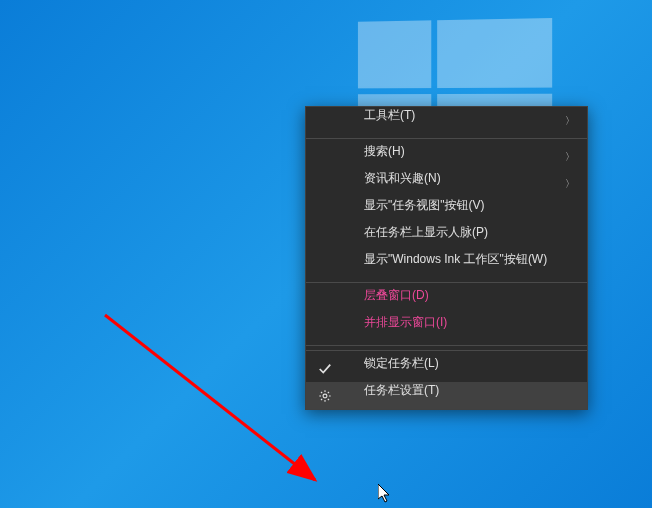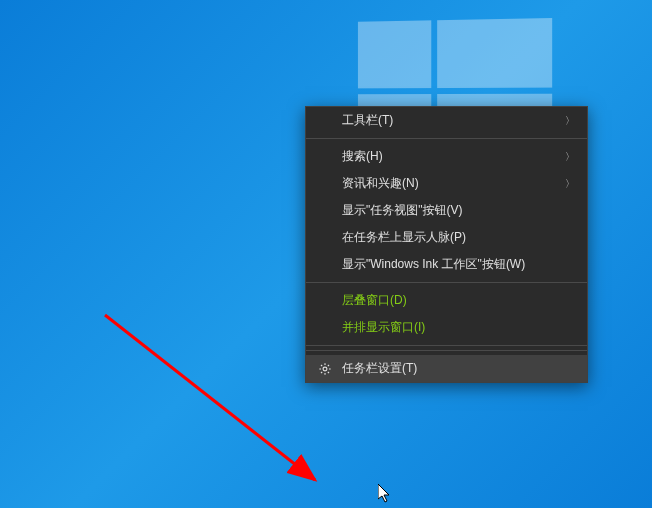--- a/index.html
+++ b/index.html
@@ -35,31 +35,31 @@
     width: 283px;
     background: #2b2b2b;
     border: 1px solid #404040;
     box-shadow: 0 4px 16px rgba(0,0,0,0.5);
     font-size: 12px;
     color: #e0e0e0;
   }
   .menu-item {
     height: 27px;
     display: flex;
-    align-items: center;
-    padding-left: 36px;
+    align-items: flex-start;
+    padding-left: 58px;
     padding-right: 14px;
     position: relative;
     cursor: default;
   }
   .menu-item.hover {
     background: #414141;
   }
   .menu-item.disabled {
-    color: #84cc16;
+    color: #ec4899;
   }
   .menu-sep {
     height: 1px;
     background: #4a4a4a;
     margin: 4px 0;
   }
   .submenu-arrow {
     position: absolute;
     right: 12px;
     top: 50%;
@@ -152,20 +152,26 @@
   <div class="menu-item disabled">
     <span>并排显示窗口(I)</span>
   </div>
 
 
   <div class="menu-sep"></div>
 
 
   <div class="menu-sep"></div>
 
+  <div class="menu-item">
+    <svg class="check-icon" viewBox="0 0 16 16" fill="none" stroke="currentColor" stroke-width="2">
+      <polyline points="2,8 6,12 14,3"></polyline>
+    </svg>
+    <span>锁定任务栏(L)</span>
+  </div>
 
   <div class="menu-item hover">
     <svg class="gear-icon" viewBox="0 0 16 16" fill="none" stroke="currentColor" stroke-width="1.3">
       <circle cx="8" cy="8" r="2.2"></circle>
       <path d="M8 1.5v2M8 12.5v2M14.5 8h-2M3.5 8h-2M12.6 3.4l-1.4 1.4M4.8 11.2l-1.4 1.4M12.6 12.6l-1.4-1.4M4.8 4.8 3.4 3.4"></path>
     </svg>
     <span>任务栏设置(T)</span>
   </div>
 
 </div>

